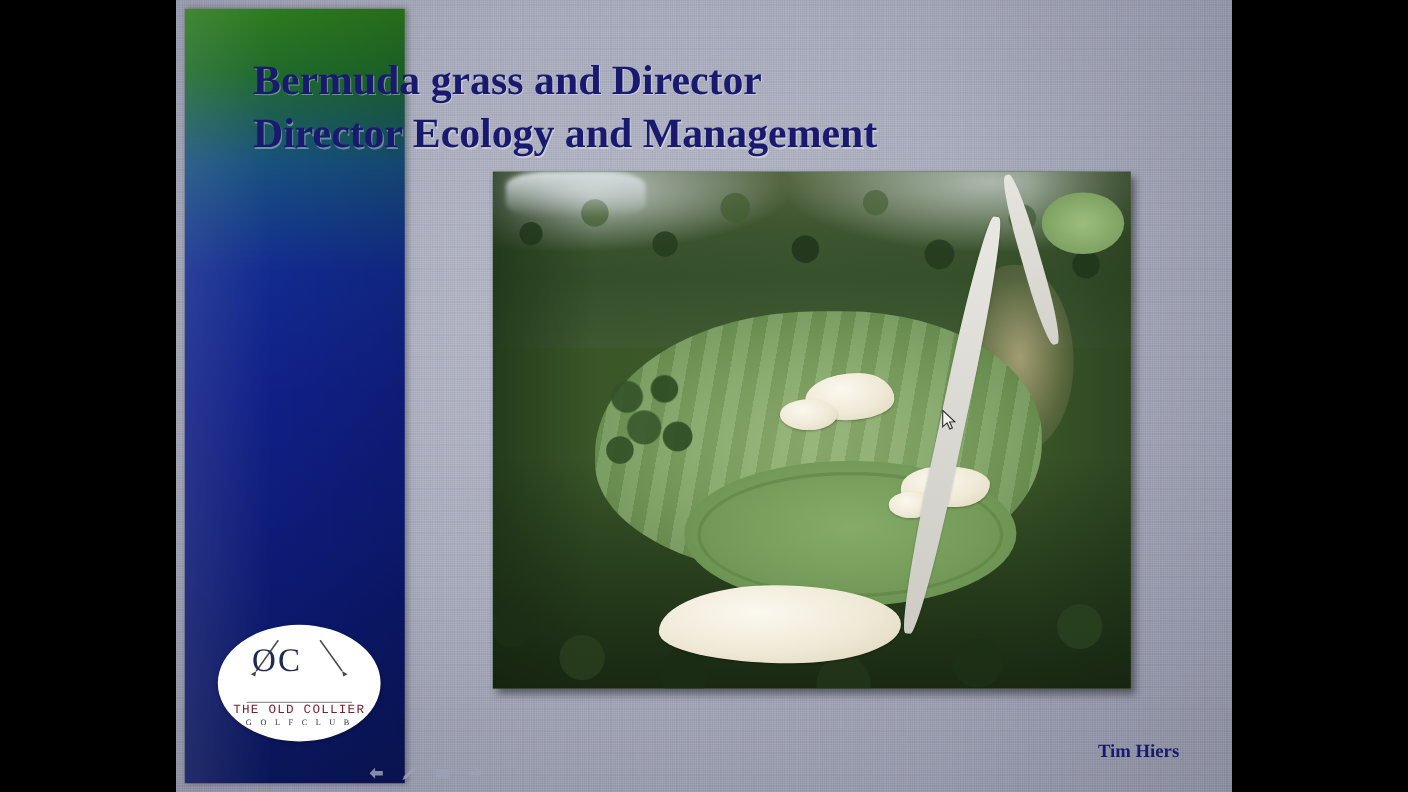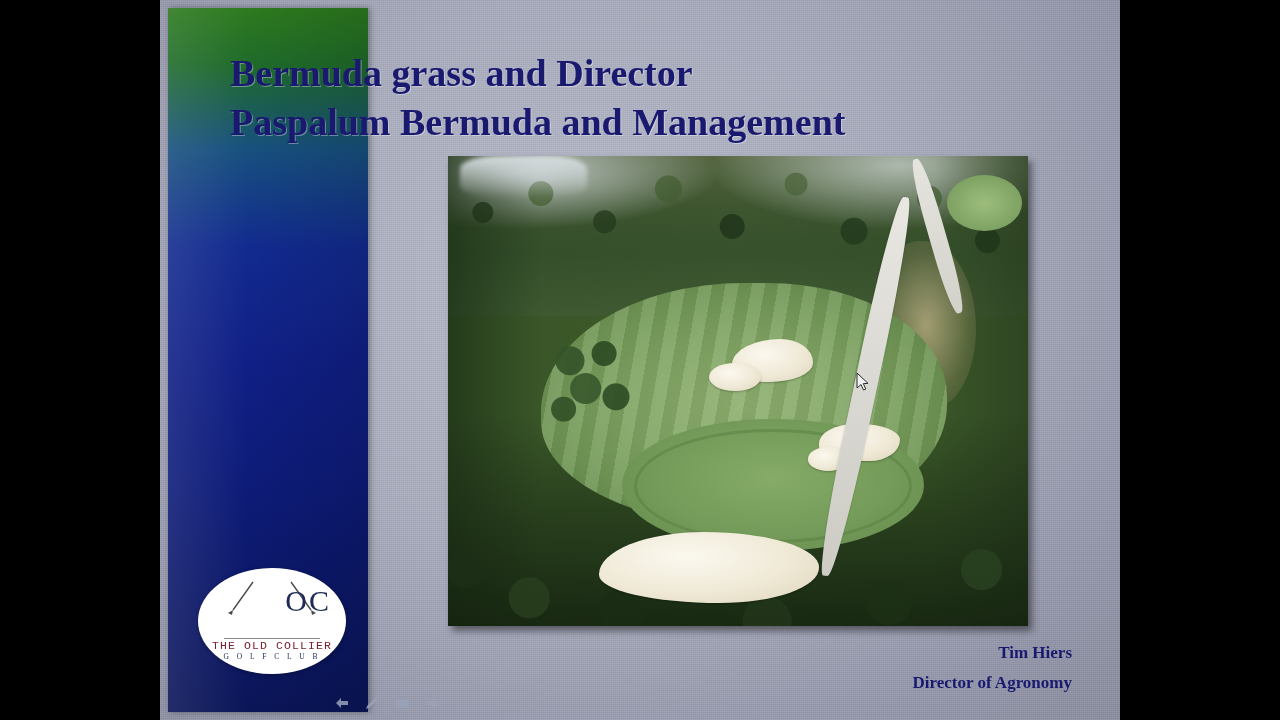--- a/index.html
+++ b/index.html
@@ -85,23 +85,23 @@
     overflow: hidden;
   }
   #logo .oc-mark {
     position: relative;
     width: 86px;
     height: 52px;
     margin-top: 2px;
   }
   #logo .oc-text {
     position: absolute;
-    left: 16px; top: 0;
+    left: 0; top: 0;
     width: 86px;
-    text-align: right;
+    text-align: left;
     font-family: "Liberation Serif", serif;
     font-size: 30px;
     letter-spacing: 2px;
     color: #1c2a55;
     line-height: 34px;
     font-weight: 400;
   }
   #logo .club-name {
     font-family: Liberation Mono, monospace;
     font-size: 11.5px;
@@ -329,21 +329,21 @@
         </svg>
         <div class="oc-text">OC</div>
       </div>
       <div class="club-rule"></div>
       <div class="club-name">THE OLD COLLIER</div>
       <div class="club-sub">G O L F   C L U B</div>
     </div>
 
     <h1 id="title">
       <span class="line">Bermuda grass and Director</span>
-      <span class="line">Paspalum Bermuda and Management</span>
+      <span class="line">Director Ecology and Management</span>
     </h1>
 
     <div id="photo-frame">
       <div class="ph sky-trees-top"></div>
       <div class="ph surround-veg" style="left:0;top:0;width:100%;height:100%;"></div>
       <div class="ph trees-texture"></div>
       <div class="ph bright-sky"></div>
       <div class="ph far-green"></div>
       <div class="ph sandy-waste"></div>
       <div class="ph fairway"></div>
@@ -355,21 +355,20 @@
       <div class="ph bunker bunker-b"></div>
       <div class="ph bunker bunker-c"></div>
       <div class="ph bunker bunker-d"></div>
       <div class="ph bunker bunker-big"></div>
       <div class="ph cartpath"></div>
       <div class="ph cartpath2"></div>
     </div>
 
     <div id="credits">
       <div>Tim Hiers</div>
-      <div>Director of Agronomy</div>
     </div>
 
     <div id="controls">
       <span class="ctrl">
         <svg width="16" height="14" viewBox="0 0 16 14">
           <path d="M7 2 L2 7 L7 12 L7 9 L14 9 L14 5 L7 5 Z" fill="#9aa2b8"></path>
         </svg>
       </span>
       <span class="ctrl">
         <svg width="16" height="14" viewBox="0 0 16 14">

